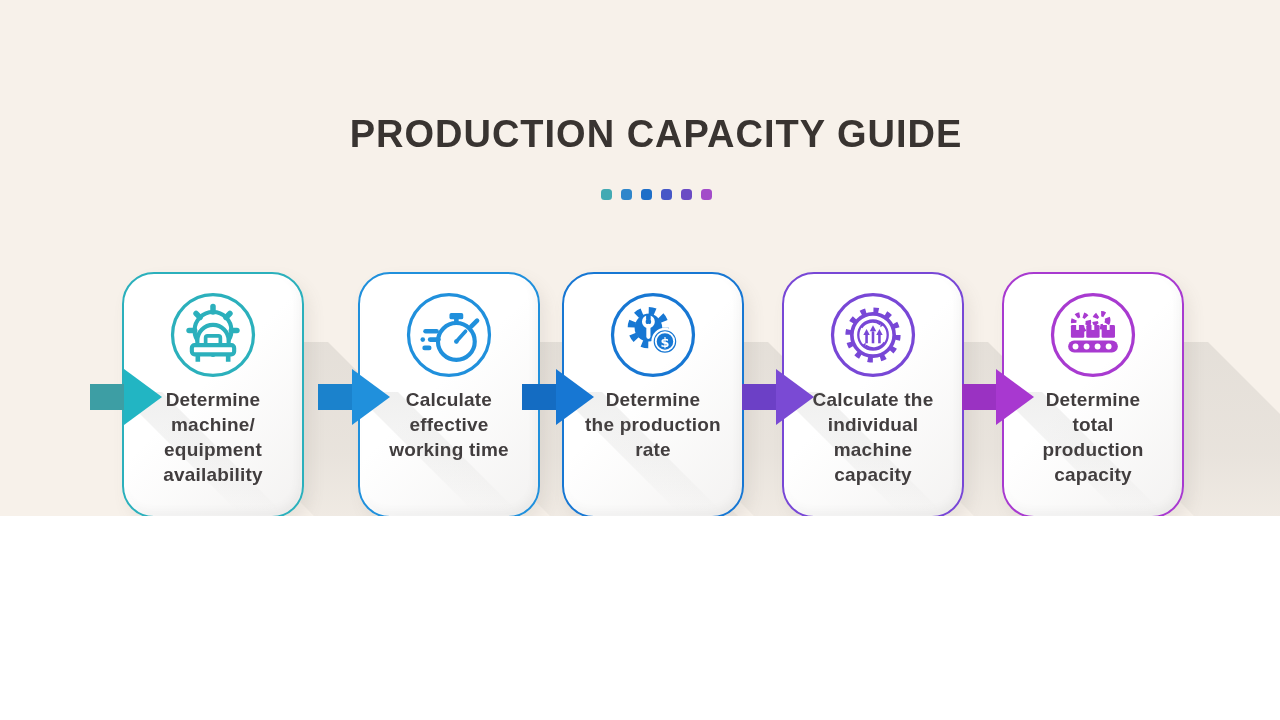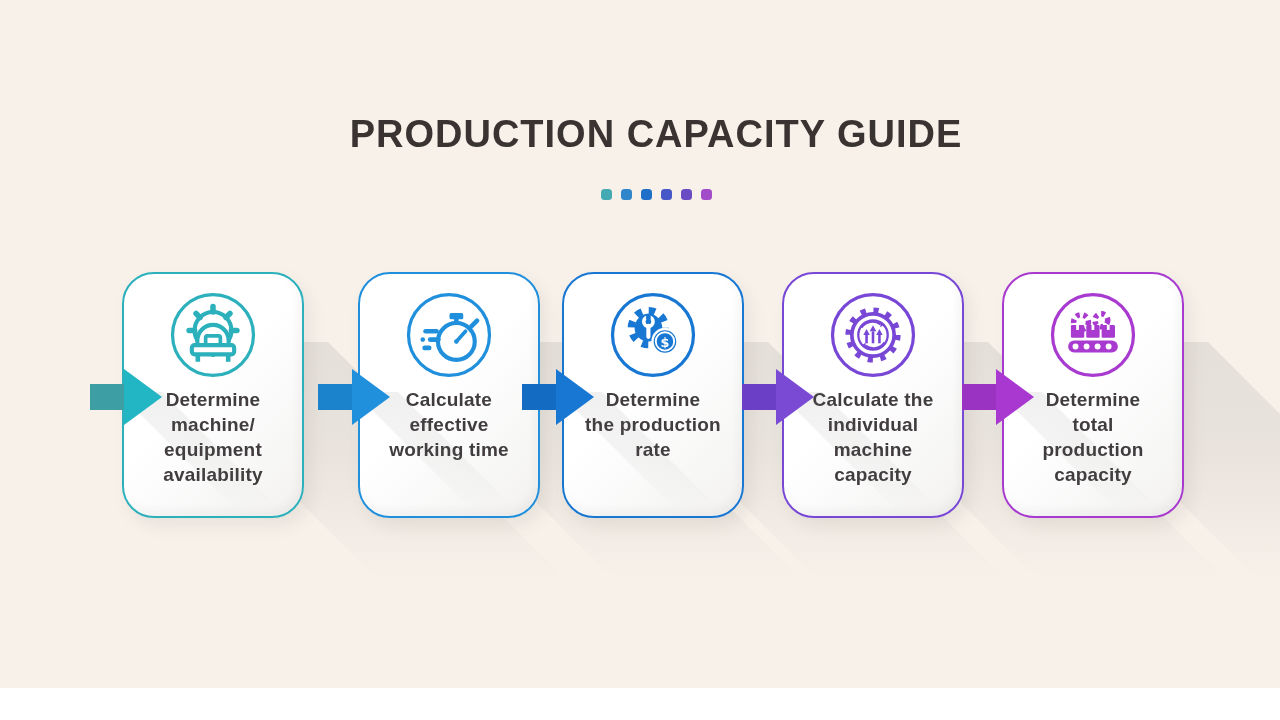--- a/index.html
+++ b/index.html
@@ -1,19 +1,19 @@
 <!DOCTYPE html>
 <html><head>
 <meta charset="utf-8">
 <style>
   * { margin:0; padding:0; box-sizing:border-box; }
   html,body { width:1280px; height:720px; overflow:hidden; }
   body { font-family:"Liberation Sans", sans-serif; }
   .stage {
-    position:relative; width:1280px; height:688px;
+    position:relative; width:1280px; height:516px;
     background:#f7f1ea; overflow:hidden;padding-left:12px;
   }
   
   .title {
     position:absolute; top:113px; left:0; right:0;
     text-align:center; transform:translateX(16px);
     font-size:38px; font-weight:bold; letter-spacing:1px;
     color:#393431;
   }
   .dots {

